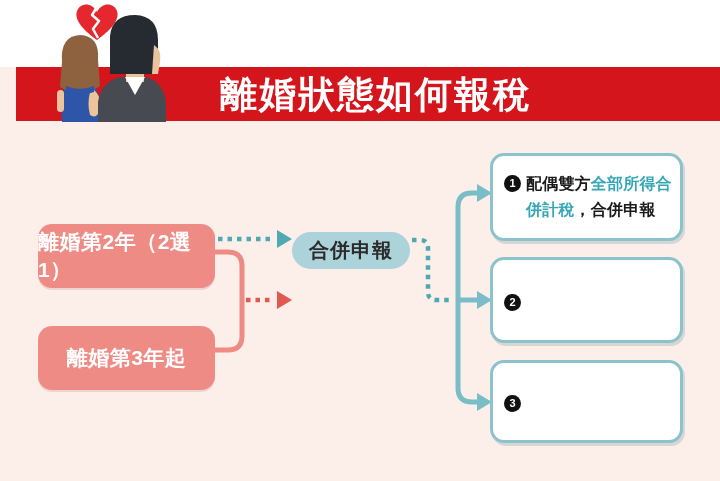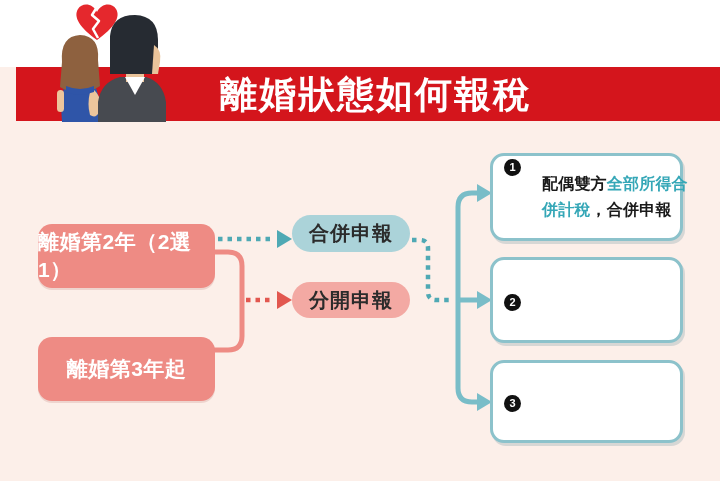--- a/index.html
+++ b/index.html
@@ -12,40 +12,40 @@
   .banner h1{margin:0;color:#ffffff;font-size:37px;font-weight:900;letter-spacing:2px;line-height:1;}
   .illustration{position:absolute;left:40px;top:0;width:140px;height:122px;z-index:3;}
   .connectors{position:absolute;left:0;top:0;width:720px;height:481px;z-index:1;pointer-events:none;}
 
   .lnode{position:absolute;left:38px;width:177px;height:64px;z-index:2;
          background:var(--node-salmon,#ee8b84);border-radius:14px;
          display:flex;align-items:center;justify-content:center;
          color:#fff;font-size:21px;font-weight:bold;letter-spacing:.5px;
          box-shadow:0 2px 0 rgba(160,60,55,.15);}
   .lnode.y2{top:224px;}
-  .lnode.y3{top:337px;}
+  .lnode.y3{top:326px;}
 
   .pill{position:absolute;left:292px;width:118px;z-index:2;border-radius:19px;
         display:flex;align-items:center;justify-content:center;
         font-size:20px;font-weight:bold;color:#2b2b2b;letter-spacing:1px;}
-  .pill.joint{top:215px;height:37px;background:var(--pill-blue,#abd3d9);}
+  .pill.joint{top:232px;height:37px;background:var(--pill-blue,#abd3d9);}
   .pill.separate{top:282px;height:36px;background:var(--pill-pink,#f3a9a3);}
 
   .card{position:absolute;left:490px;width:193px;z-index:2;box-sizing:border-box;
         background:#ffffff;border:3px solid var(--card-border,#8cc2cb);border-radius:14px;
         box-shadow:2px 3px 0 rgba(125,160,170,.30);
         display:flex;align-items:center;padding:6px 8px 6px 11px;}
   .card.c1{top:153px;height:88px;}
   .card.c2{top:257px;height:86px;}
   .card.c3{top:360px;height:83px;}
   .card .inner{display:flex;align-items:flex-start;gap:5px;}
   .badge{flex:0 0 auto;width:17px;height:17px;margin-top:4px;border-radius:50%;
          background:#111;color:#fff;font-size:11px;font-weight:bold;
          display:flex;align-items:center;justify-content:center;line-height:1;}
-  .card-text{margin:16px;font-size:16px;line-height:26px;font-weight:bold;
+  .card-text{margin:0;font-size:16px;line-height:26px;font-weight:bold;
              color:var(--text-dark,#1a1a1a);letter-spacing:.2px;width:146px;}
   .card-text .accent{color:var(--accent-teal,#35a7b7);}
 </style>
 </head>
 <body>
 
 <div class="canvas">
 
   <div class="top-white"></div>
 
@@ -93,21 +93,20 @@
     <path d="M458 300 H478" style="fill:none;stroke:var(--line-teal,#79bdc8);stroke-width:5"></path>
     <polygon points="477,184 477,202 492,193" style="fill:var(--line-teal,#79bdc8)"></polygon>
     <polygon points="477,291 477,309 492,300" style="fill:var(--line-teal,#79bdc8)"></polygon>
     <polygon points="477,393 477,411 492,402" style="fill:var(--line-teal,#79bdc8)"></polygon>
   </svg>
 
   <div class="lnode y2">離婚第2年（2選1）</div>
   <div class="lnode y3">離婚第3年起</div>
 
   <div class="pill joint">合併申報</div>
-  <div class="pill separate">分開申報</div>
 
   <div class="card c1">
     <div class="inner">
       <span class="badge">1</span>
       <p class="card-text"><span>配偶雙方</span><span class="accent">全部所得合併計稅</span><span>，合併申報</span></p>
     </div>
   </div>
   <div class="card c2">
     <div class="inner">
       <span class="badge">2</span>

